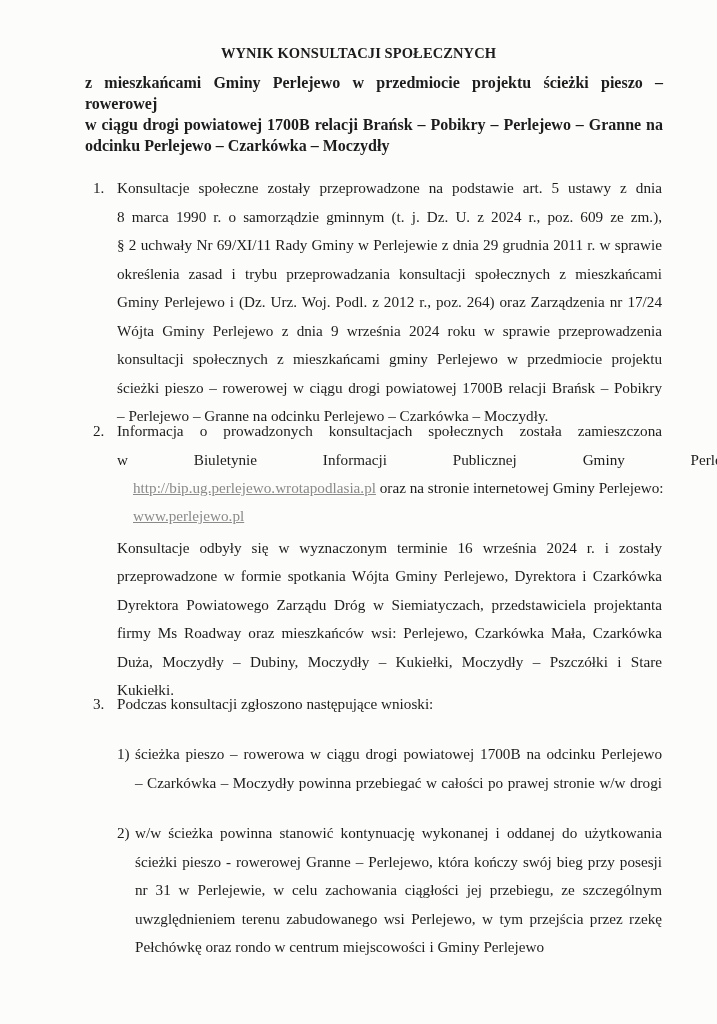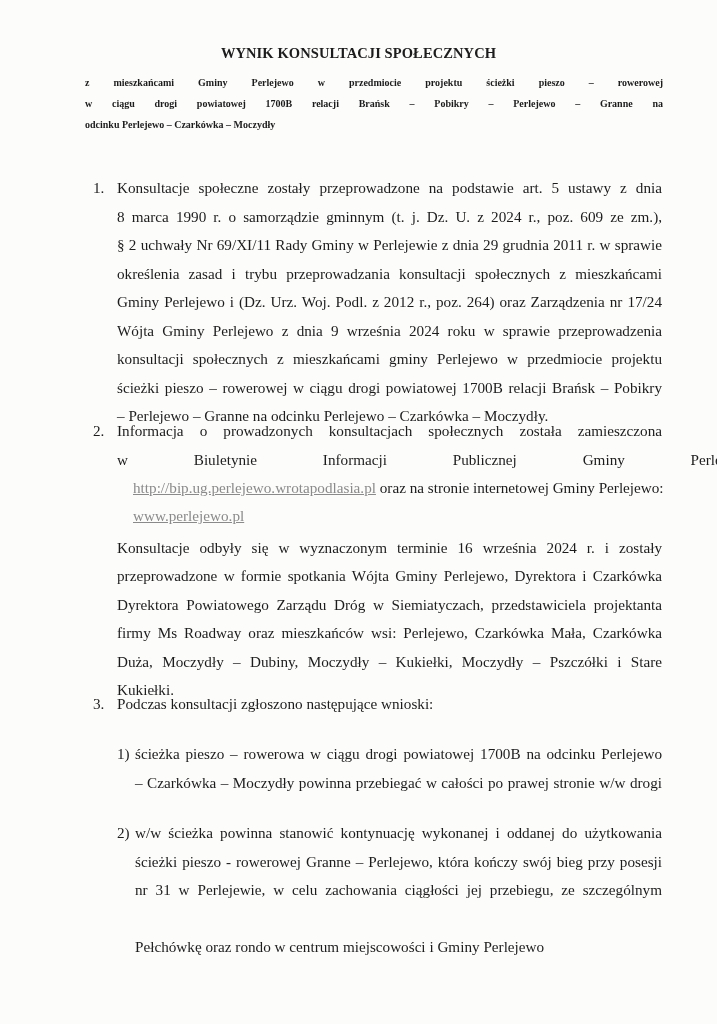--- a/index.html
+++ b/index.html
@@ -9,21 +9,21 @@
     font-family: "Liberation Serif", serif;
     color: #1c1c1c;
   }
   .page { position: relative; width: 578px; height: 1024px; }
   .title {
     position: absolute; top: 45px; left: 0; width: 717px;
     text-align: center; font-weight: bold; font-size: 14.5px; letter-spacing: 0.1px;
   }
   .subtitle {
     position: absolute; top: 72px; left: 85px; width: 578px;
-    font-weight: bold; font-size: 10px; line-height: 21px;
+    font-weight: bold; font-size: 16px; line-height: 21px;
     text-align: justify; text-align-last: left;
   }
   .subtitle span { display: block; text-align: justify; text-align-last: justify; }
   .subtitle span.last { text-align-last: left; }
   .line {
     position: absolute; left: 117px; width: 545px;
     font-size: 15.2px; line-height: 20px; white-space: nowrap;
     text-align: justify; text-align-last: justify;
   }
   .line.left { text-align-last: left; }
@@ -76,14 +76,15 @@
   <div class="line left" style="top:694px">Podczas konsultacji zgłoszono następujące wnioski:</div>
 
   <div class="subnum" style="top:744px">1)</div>
   <div class="line sub" style="top:744px">ścieżka pieszo – rowerowa w ciągu drogi powiatowej 1700B na odcinku Perlejewo</div>
   <div class="line sub" style="top:773px">– Czarkówka – Moczydły powinna przebiegać w całości po prawej stronie w/w drogi</div>
 
   <div class="subnum" style="top:823px">2)</div>
   <div class="line sub" style="top:823px">w/w ścieżka powinna stanowić kontynuację wykonanej i oddanej do użytkowania</div>
   <div class="line sub" style="top:852px">ścieżki pieszo - rowerowej  Granne –  Perlejewo, która kończy swój bieg przy posesji</div>
   <div class="line sub" style="top:880px">nr 31 w Perlejewie, w celu zachowania ciągłości jej przebiegu, ze szczególnym</div>
+  <div class="line sub" style="top:909px">uwzględnieniem terenu zabudowanego wsi Perlejewo, w tym przejścia przez rzekę</div>
   <div class="line sub left" style="top:937px">Pełchówkę oraz rondo w centrum miejscowości i Gminy Perlejewo</div>
 </div>
 
 </body></html>

